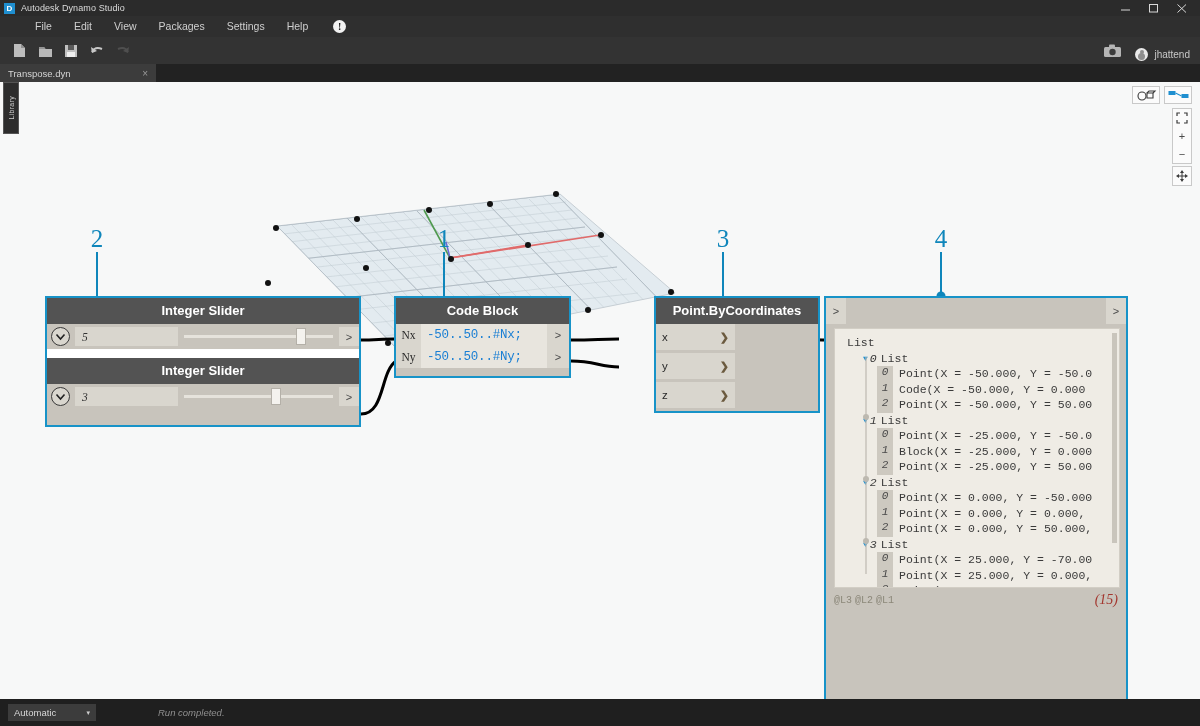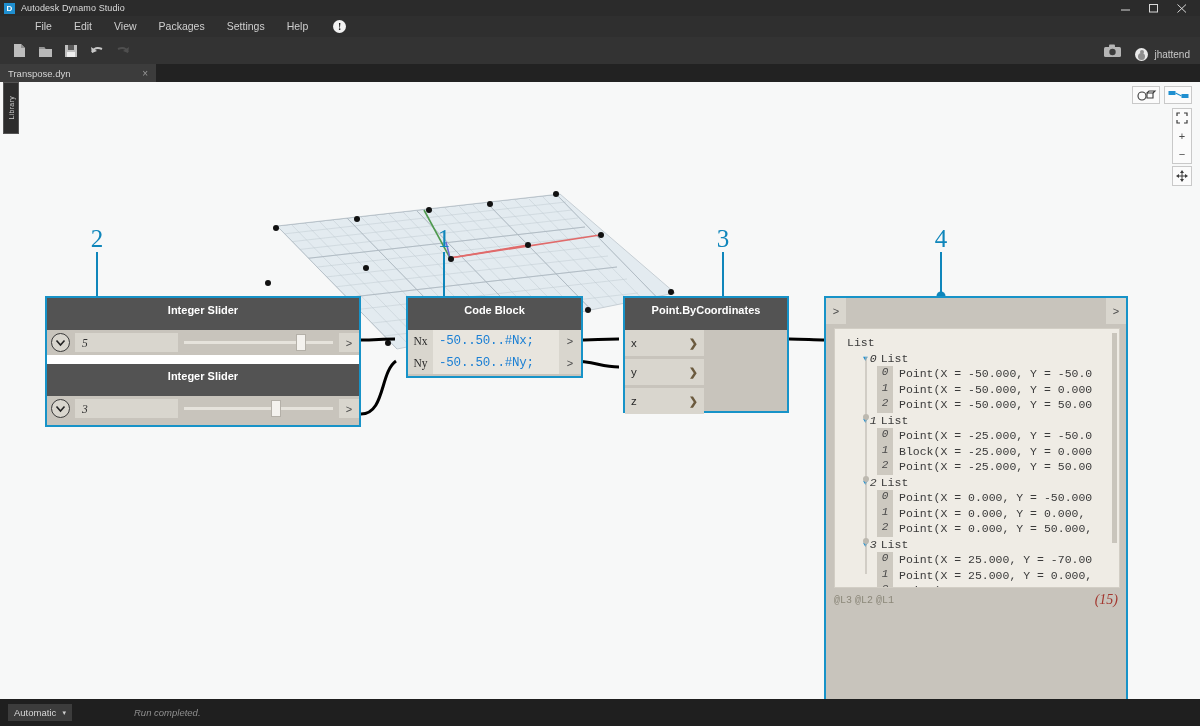--- a/index.html
+++ b/index.html
@@ -57,22 +57,22 @@
     border:1px solid #c9c9c9;display:flex;align-items:center;justify-content:center;}
   
   .callout{position:absolute;color:#0f86bb;font-family:"Liberation Serif",serif;}
   .callout .num{position:absolute;font-size:25px;line-height:25px;transform:translateX(-50%);}
   .callout .line{position:absolute;width:2px;background:#0f86bb;transform:translateX(-50%);}
   .callout .dot{position:absolute;width:9px;height:9px;border-radius:50%;background:#0f86bb;
     transform:translate(-50%,-50%);}
   
   .node{position:absolute;background:#c8c4bc;box-sizing:border-box;}
   .node.sel{border:2px solid #1793c8;}
-  .node-header{background:#535353;color:#fff;font-size:11px;font-weight:bold;text-align:center;
-    line-height:25px;height:32px;}
+  .node-header{background:#535353;color:#fff;font-size:13px;font-weight:bold;text-align:center;
+    line-height:25px;height:26px;}
   .port-in{background:#d9d6ce;color:#2a2a2a;font-size:11.5px;display:flex;align-items:center;
     padding-left:6px;box-sizing:border-box;}
   .port-caret{margin-left:auto;padding-right:6px;color:#6b5a3e;font-weight:bold;font-size:11px;
     display:flex;align-items:center;}
   .port-out{background:#d9d6ce;color:#2a2a2a;font-size:11.5px;display:flex;align-items:center;
     justify-content:center;box-sizing:border-box;}
   
   .slider-row{display:flex;align-items:center;height:25px;background:#c8c4bc;padding:0 0 0 4px;box-sizing:border-box;}
   .expander{width:19px;height:19px;border-radius:50%;border:1.5px solid #3a3a3a;background:#d9d6ce;
     display:flex;align-items:center;justify-content:center;color:#222;font-size:9px;box-sizing:border-box;flex:none;}
@@ -110,21 +110,21 @@
   .w-italic{font-style:italic;}
   .watch-scroll{position:absolute;right:2px;top:4px;width:5px;height:210px;background:#c9c5bc;}
   .watch-foot{display:flex;align-items:center;height:20px;padding:0 8px;background:#c8c4bc;
     margin-top:2px;}
   .lvl{color:#8b8779;font-size:10px;font-family:"Liberation Mono","DejaVu Sans Mono",monospace;margin-right:3px;}
   .watch-count{margin-left:auto;color:#a3362e;font-size:14px;font-style:italic;
     font-family:"Liberation Serif",serif;}
   
   .statusbar{position:absolute;left:0;top:699px;width:1200px;height:27px;background:#1f1f1f;
     display:flex;align-items:center;}
-  .run-mode{margin-left:8px;width:64px;height:17px;background:#3c3c3c;display:flex;align-items:center;
+  .run-mode{margin-left:8px;width:88px;height:17px;background:#3c3c3c;display:flex;align-items:center;
     padding:0 6px;box-sizing:border-box;justify-content:center;}
   .run-mode-label{color:#d7d7d7;font-size:9.5px;}
   .run-mode-caret{margin-left:auto;color:#cfcfcf;font-size:7px;}
   .run-status{margin-left:62px;color:#8f8f8f;font-size:9.5px;font-style:italic;}
   svg{overflow:visible;}
 </style>
 </head>
 <body>
 
 <div class="titlebar">
@@ -384,35 +384,35 @@
       </div>
       <div class="slider-val">3</div>
       <div class="slider-track-wrap">
         <div class="slider-track"></div>
         <div class="slider-thumb" style="left:93px;"></div>
       </div>
       <div class="slider-gt">&gt;</div>
     </div>
   </div>
 
-  <div class="node sel" style="left:406px;top:214px;width:177px;height:82px;">
+  <div class="node sel" style="left:394px;top:214px;width:177px;height:82px;">
     <div class="node-header">Code Block</div>
     <div class="cb-row">
       <div class="cb-name">Nx</div>
       <div class="cb-code">-50..50..#Nx;</div>
       <div class="cb-gt">&gt;</div>
     </div>
     <div class="cb-row">
       <div class="cb-name">Ny</div>
       <div class="cb-code">-50..50..#Ny;</div>
       <div class="cb-gt">&gt;</div>
     </div>
   </div>
 
-  <div class="node sel" style="left:623px;top:214px;width:166px;height:117px;">
+  <div class="node sel" style="left:654px;top:214px;width:166px;height:117px;">
     <div class="node-header">Point.ByCoordinates</div>
     <div style="display:flex;height:86px;">
       <div style="width:79px;">
         <div class="port-in" style="height:26px;">
           <span>x</span>
           <span class="port-caret">❯</span>
         </div>
         <div style="height:3px;"></div>
         <div class="port-in" style="height:26px;">
           <span>y</span>
@@ -447,21 +447,21 @@
             <span>List</span>
           </div>
         <div class="wline">
             <span class="w-ind" style="width:30px;"></span>
             <span class="w-idx">0</span>
             <span>Point(X = -50.000, Y = -50.0</span>
           </div>
         <div class="wline">
             <span class="w-ind" style="width:30px;"></span>
             <span class="w-idx">1</span>
-            <span>Point(X = -50.000, Y = 0.000</span>
+            <span>Code(X = -50.000, Y = 0.000</span>
           </div>
         <div class="wline">
             <span class="w-ind" style="width:30px;"></span>
             <span class="w-idx">2</span>
             <span>Point(X = -50.000, Y = 50.00</span>
           </div>
         <div class="wline">
             <span class="w-ind" style="width:16px;"></span>
             <span class="w-caret">▼</span>
             <span class="w-italic">1</span>

